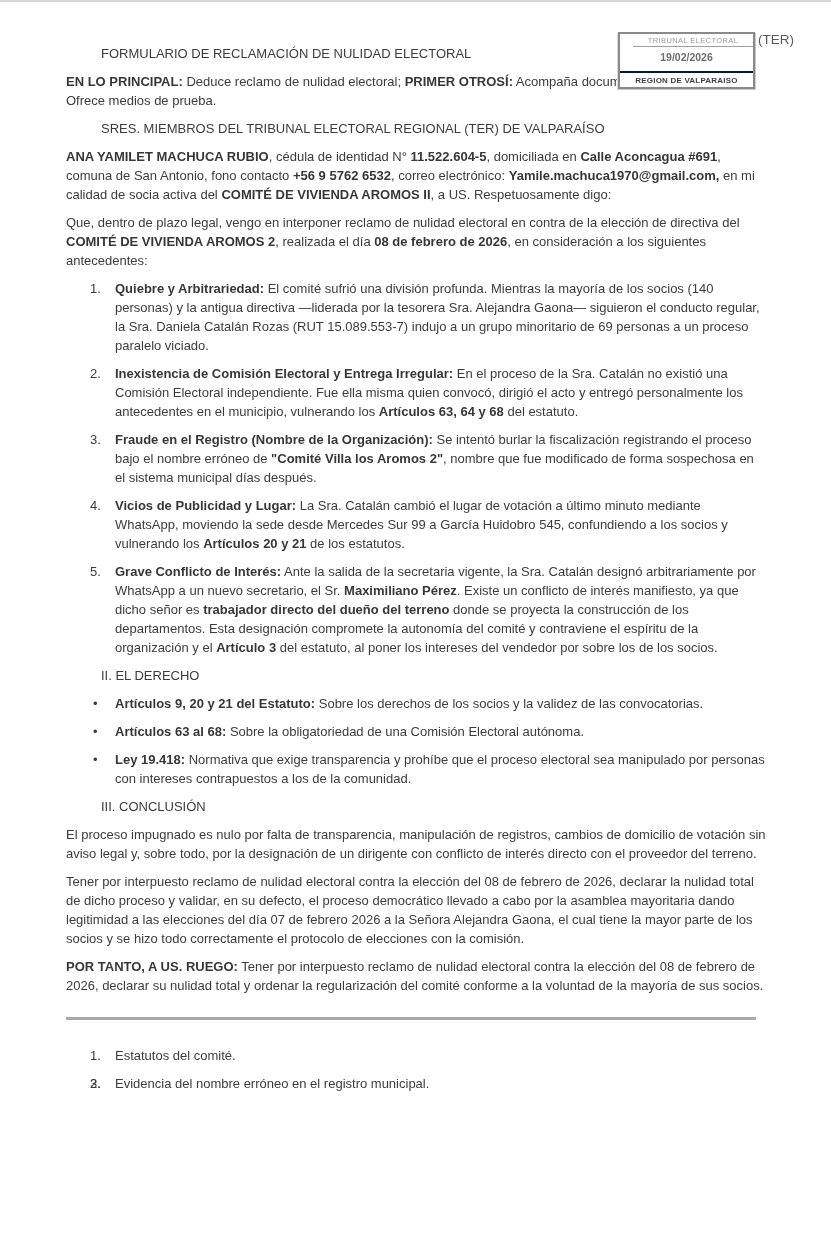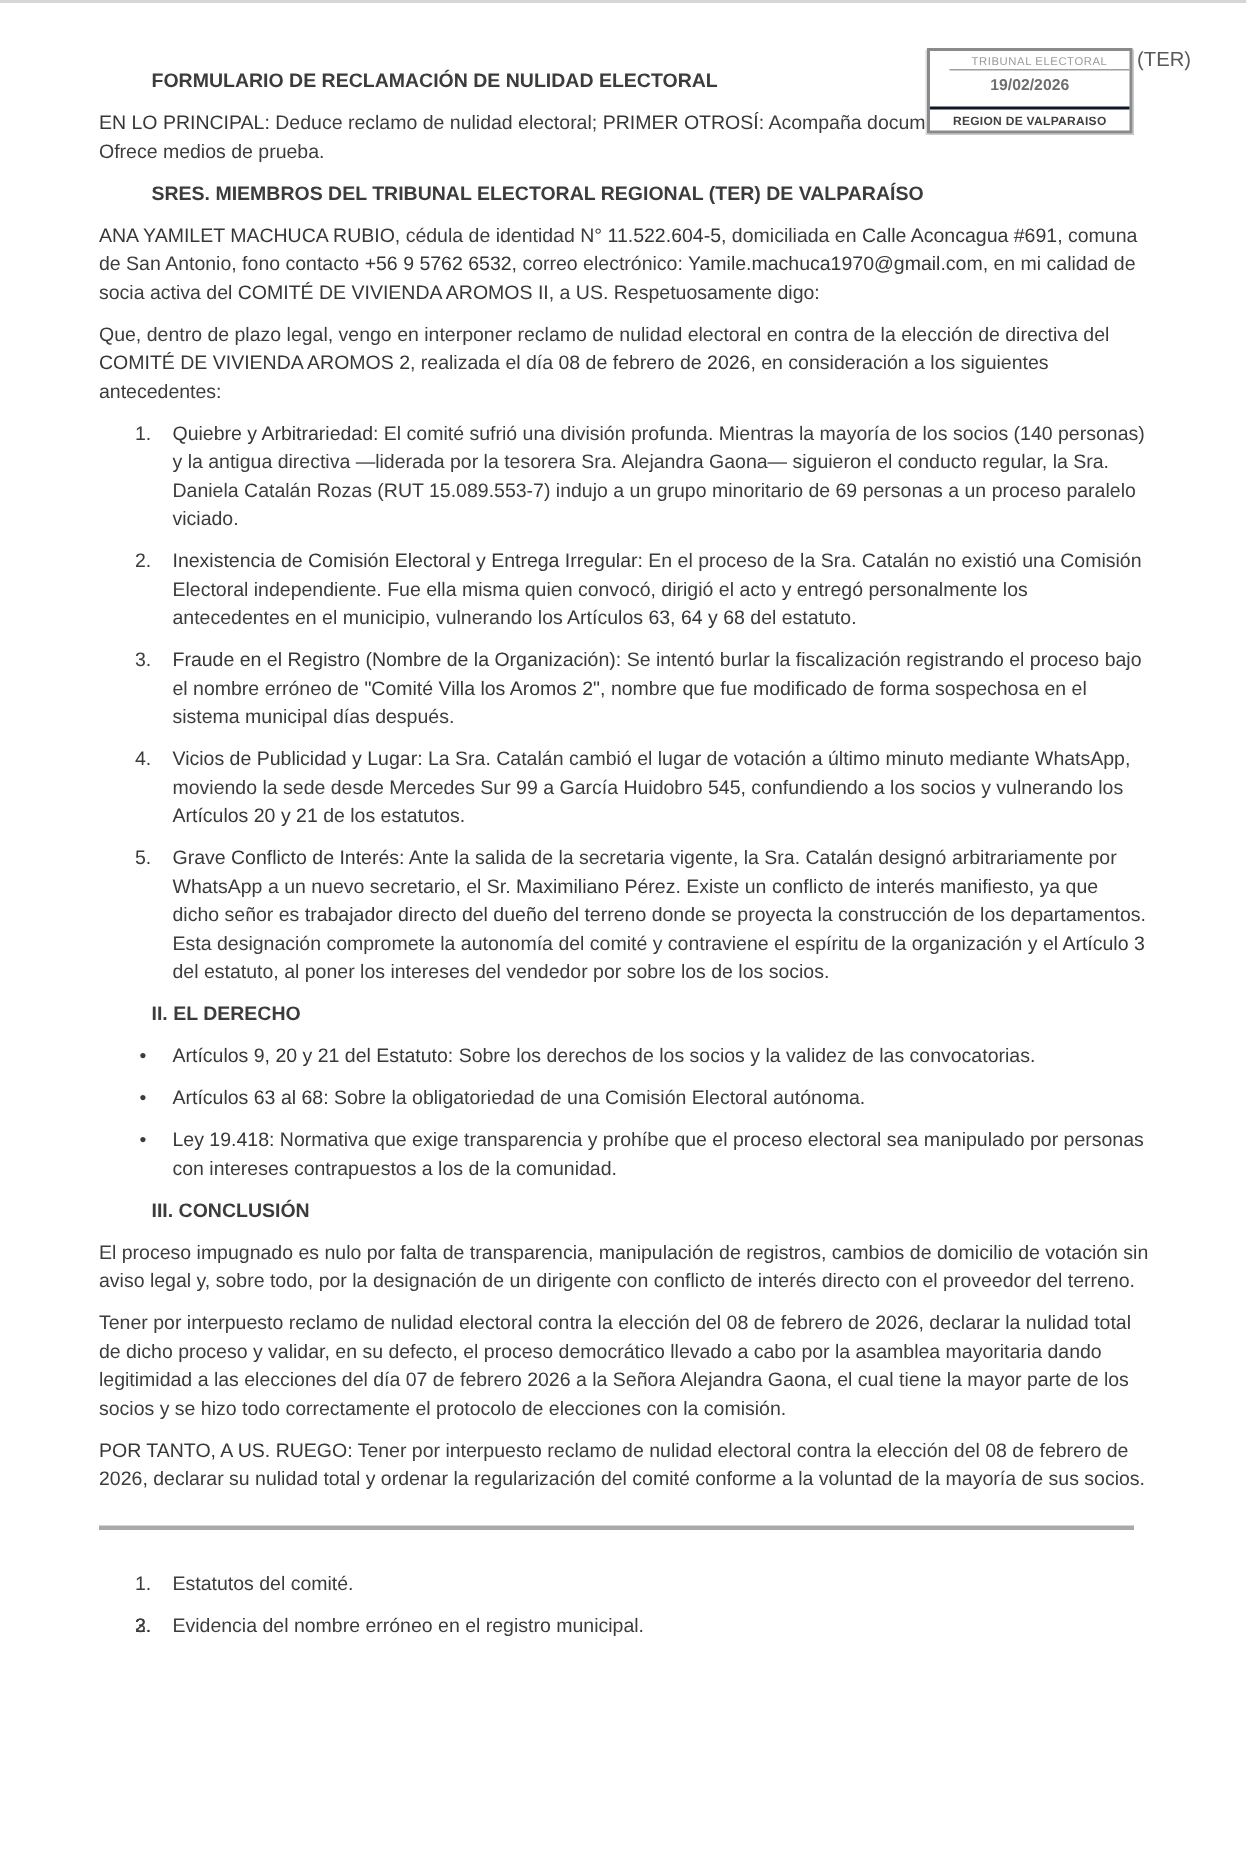--- a/index.html
+++ b/index.html
@@ -46,22 +46,22 @@
     font-size: 8px; font-weight: bold; color: #3f3f3f; letter-spacing: 0.2px;
     text-align: center; border-top: 2px solid #0f172a;
     padding: 3px 0 2px; line-height: 9px;
   }
   .content {
     position: relative;
     padding: 44px 65px 0 66px;
     z-index: 1;
   }
   .block { margin: 0 0 9px 0; }
-  .heading { font-weight: bold; padding-left: 35px; }
-  b { font-weight: normal; color: #373737; }
+  .heading { font-weight: normal; padding-left: 35px; }
+  b { font-weight: bold; color: #373737; }
   .item { position: relative; padding-left: 49px; }
   .marker { position: absolute; top: 0; }
   .num { left: 24px; }
   .bullet { left: 27px; }
   .pline { white-space: nowrap; }
   .divider {
     height: 3px; background: #a9a9a9;
     margin: 22px 10px 26px 0;
   }
 </style>

